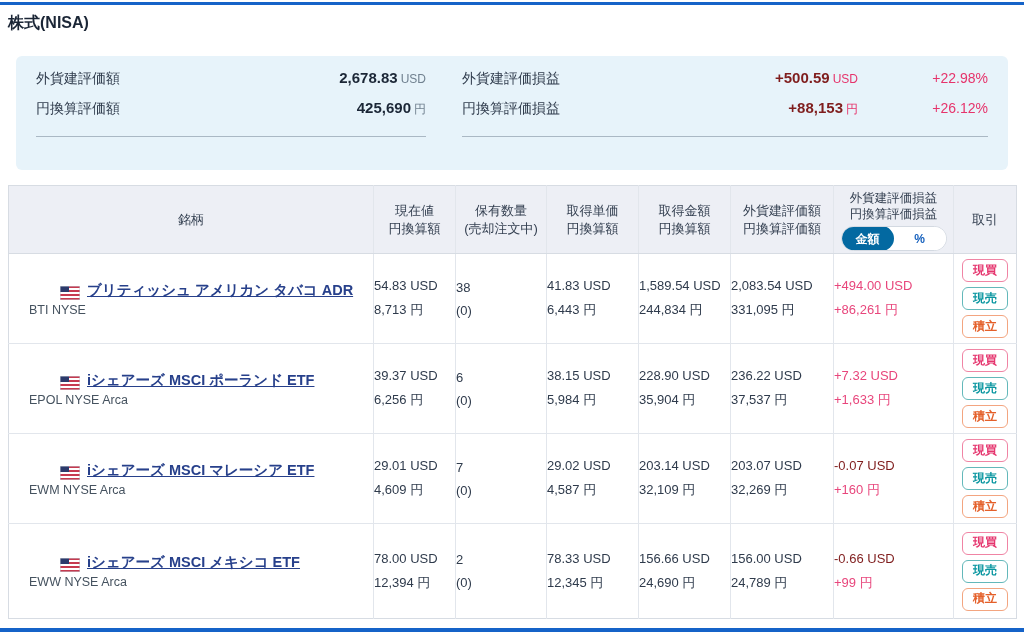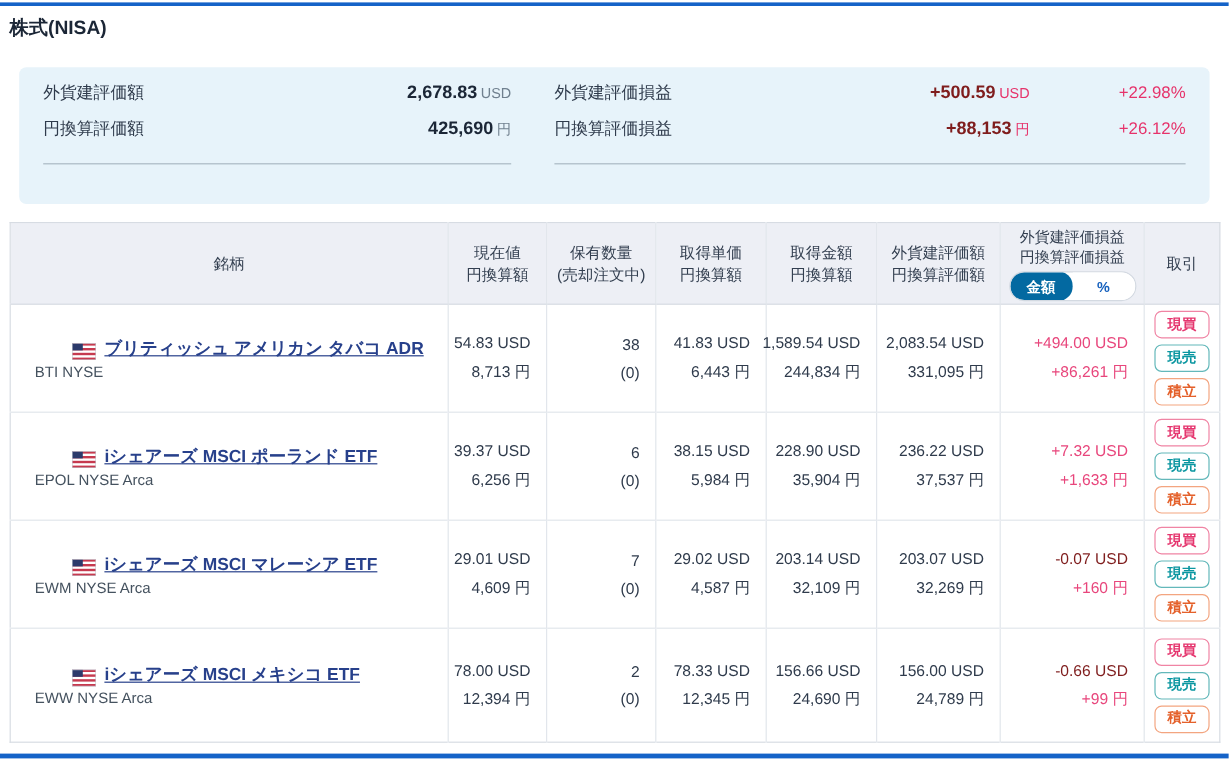--- a/index.html
+++ b/index.html
@@ -56,21 +56,21 @@
 
   .name-cell { padding-left:20px; }
   .name-line { display:flex; align-items:flex-end; gap:7px;padding-left:31px; }
   .flag { flex:0 0 auto; display:inline-block; line-height:0; }
   .stock-link {
     font-size:14.5px; font-weight:bold; color:#27408b; text-decoration:underline; cursor:pointer;
   }
   .ticker { font-size:12.5px; color:#45525f; margin-top:3px; }
 
   .num-cell { padding-right:13px; }
-  .two-line { display:flex; flex-direction:column; align-items:flex-end; gap:8px; }
+  .two-line { display:flex; flex-direction:column; gap:8px; }
   .two-line span { white-space:nowrap; color:#2f3b4c; }
   .pl-cell .gain { color:#e8467c; }
   .pl-cell .loss { color:#7f1d1d; }
 
   
   .pl-head { display:flex; flex-direction:column; align-items:center; gap:4px; padding-top:2px;}
   .pl-head-lines { text-align:left; font-size:12.5px; line-height:1.3; }
   .toggle {
     display:flex; align-items:center; width:106px; height:25px; background:#fff;
     border-radius:13px; border:1px solid #d3d9e1; overflow:hidden; cursor:pointer;

